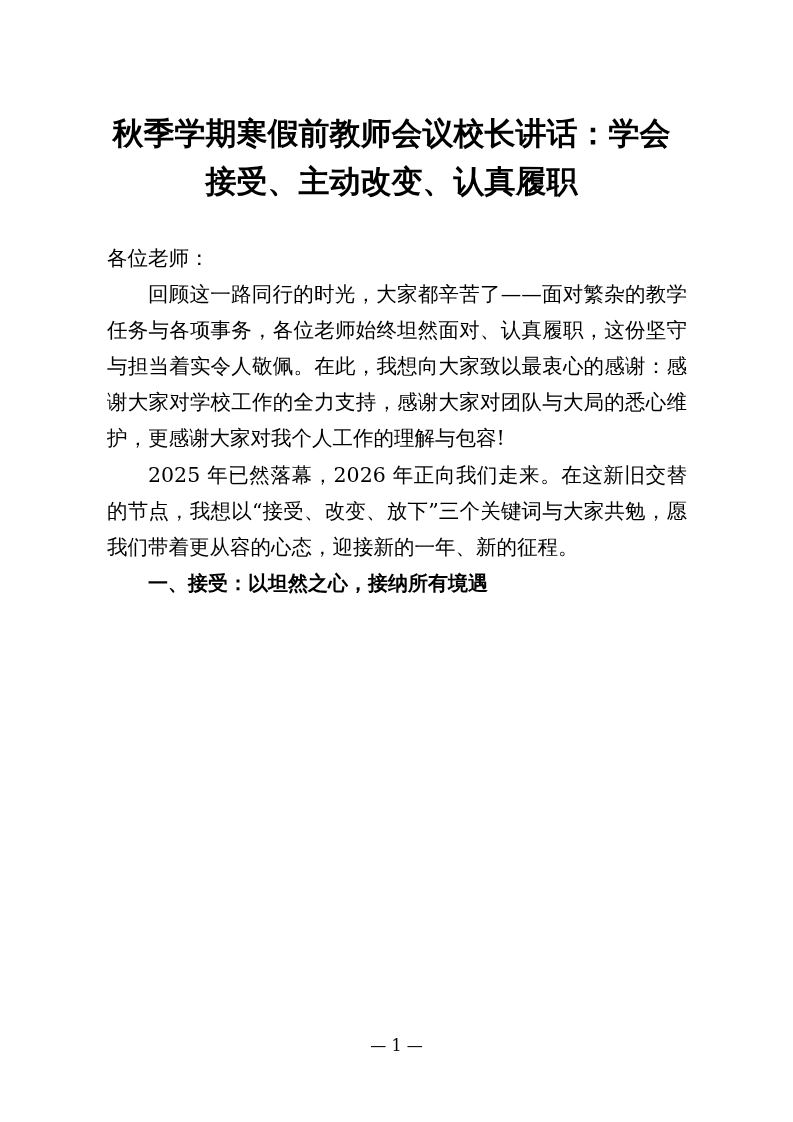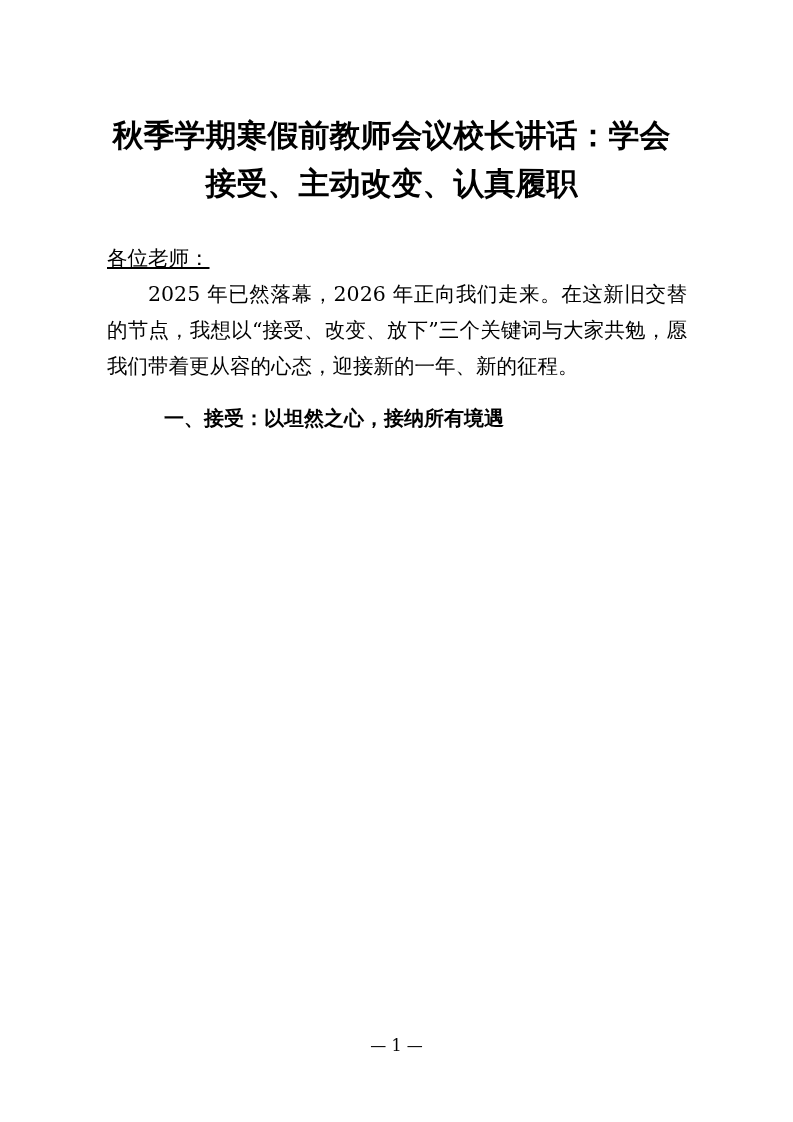--- a/index.html
+++ b/index.html
@@ -1,33 +1,34 @@
 <!DOCTYPE html>
 <html><head>
 <meta charset="utf-8">
 <style>
   html, body { margin:0; padding:0; background:#ffffff; }
   body { width:793px; height:1122px; position:relative; overflow:hidden; color:#000; }
   .title { position:absolute; left:0; width:783px; top:112px; text-align:center;
-    font-family:Liberation Sans, sans-serif; font-weight:bold; font-size:31px; line-height:48px; letter-spacing:0px; }
+    font-family:Liberation Mono, monospace; font-weight:bold; font-size:31px; line-height:48px; letter-spacing:0px; }
   .body { position:absolute; left:107px; width:580px; top:240px;
     font-family:"DejaVu Serif", serif; font-size:20.5px; line-height:36.1px; text-align:justify; text-align-last:left; }
   .p { margin:0; text-indent:41px; }
-  .p.noindent { text-indent:0;text-decoration:underline; }
-  .h { margin:16px; text-indent:41px; font-family:"DejaVu Sans", sans-serif; font-weight:bold; font-size:20px; }
+  .p.noindent { text-indent:0; }
+  .h { margin:0; text-indent:41px; font-family:"DejaVu Sans", sans-serif; font-weight:bold; font-size:20px; }
   .footer { position:absolute; left:0; width:793px; top:1036px; text-align:center;
     font-family:"DejaVu Serif", serif; font-size:16px; }
 </style>
 </head>
 <body>
 
 <div class="title">
   <div>秋季学期寒假前教师会议校长讲话：学会</div>
   <div>接受、主动改变、认真履职</div>
 </div>
 
 <div class="body">
   <p class="p noindent">各位老师：</p>
+  <p class="p">回顾这一路同行的时光，大家都辛苦了——面对繁杂的教学任务与各项事务，各位老师始终坦然面对、认真履职，这份坚守与担当着实令人敬佩。在此，我想向大家致以最衷心的感谢：感谢大家对学校工作的全力支持，感谢大家对团队与大局的悉心维护，更感谢大家对我个人工作的理解与包容!</p>
   <p class="p">2025 年已然落幕，2026 年正向我们走来。在这新旧交替的节点，我想以“接受、改变、放下”三个关键词与大家共勉，愿我们带着更从容的心态，迎接新的一年、新的征程。</p>
   <p class="h">一、接受：以坦然之心，接纳所有境遇</p>
 </div>
 
 <div class="footer">— 1 —</div>
 
 </body></html>

